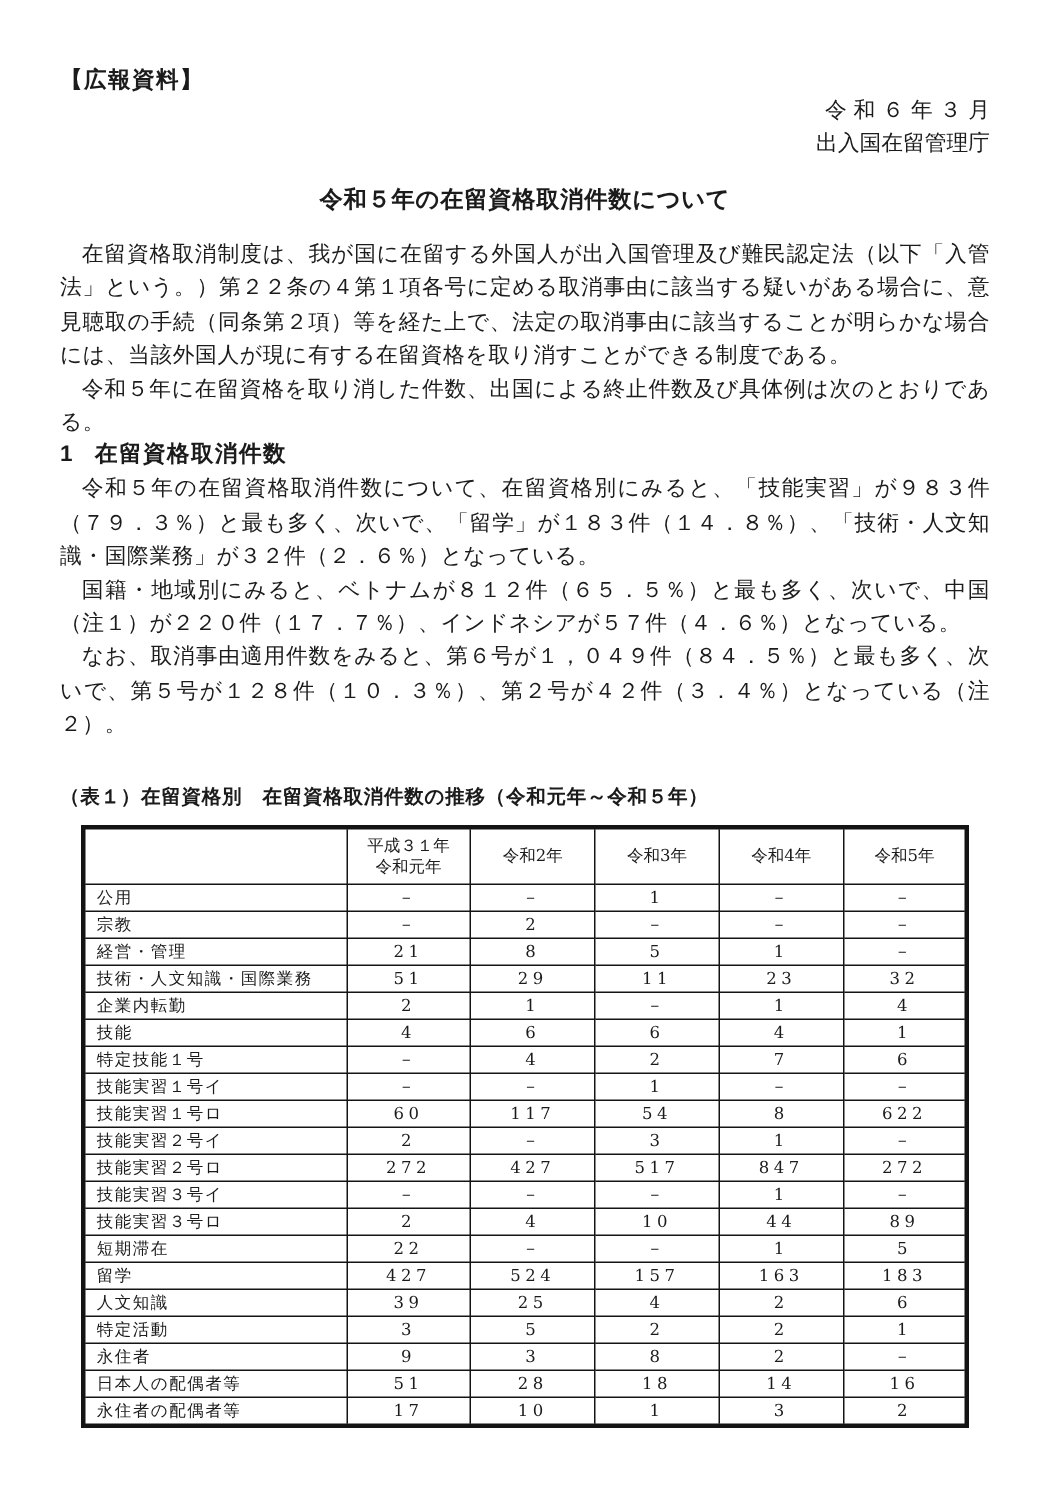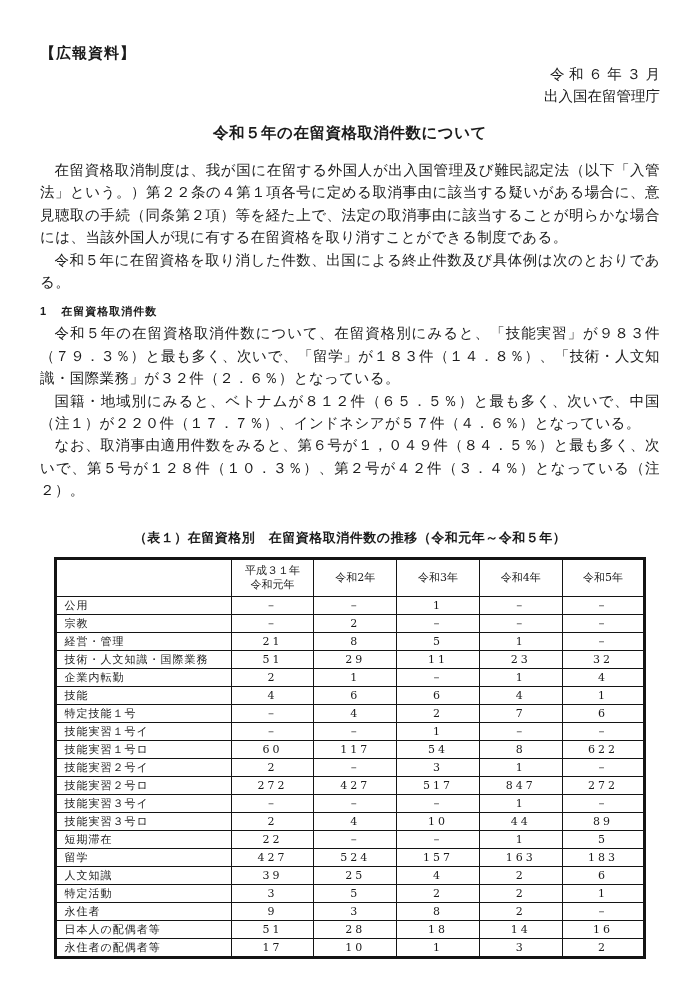--- a/index.html
+++ b/index.html
@@ -8,24 +8,24 @@
     background:#ffffff;color:#1b1b1b;
     font-family:"DejaVu Serif","Liberation Serif",serif;
   }
   .page{box-sizing:border-box;width:700px;height:999px;padding:44px 40px 4px;position:relative;}
   .gothic{font-family:"Liberation Sans","DejaVu Sans",sans-serif;}
   .doc-tag{font-weight:bold;font-size:15px;letter-spacing:1px;}
   .date-block{text-align:right;font-size:14.5px;line-height:22px;}
   .doc-title{font-weight:bold;font-size:15.5px;text-align:center;margin:16px 0 0;letter-spacing:0.5px;}
   .paras p{margin:0;font-size:14.5px;line-height:22.4px;text-align:justify;text-indent:1em;letter-spacing:0.4px;}
   .intro{margin-top:15px;}
-  .sec-heading{font-weight:bold;font-size:11px;margin-top:11px;letter-spacing:1px;}
+  .sec-heading{font-weight:bold;font-size:15px;letter-spacing:1px;}
   .sec-heading .sec-num{margin-right:14px;}
   .sec-paras{margin-top:3px;}
-  .table-caption{font-weight:bold;font-size:13px;text-align:center;margin-top:27px;letter-spacing:0.5px;}
+  .table-caption{font-weight:bold;font-size:13px;text-align:left;margin-top:27px;letter-spacing:0.5px;}
   table.stat{
     border-collapse:collapse;table-layout:fixed;
     width:590px;margin:10px auto 0;
     border:3px solid #141414;
   }
   table.stat col.c-label{width:176px;}
   table.stat col.c-year{width:82.8px;}
   table.stat th,table.stat td{border:1.5px solid #141414;}
   table.stat thead th{
     font-weight:normal;font-size:11px;line-height:14px;padding:4px 0;text-align:center;

